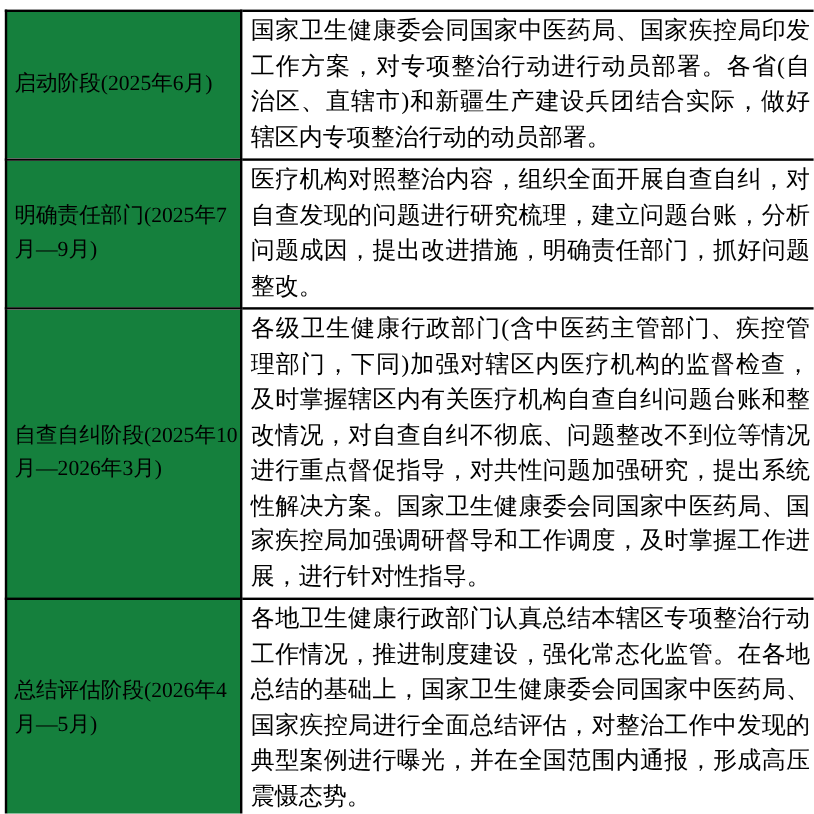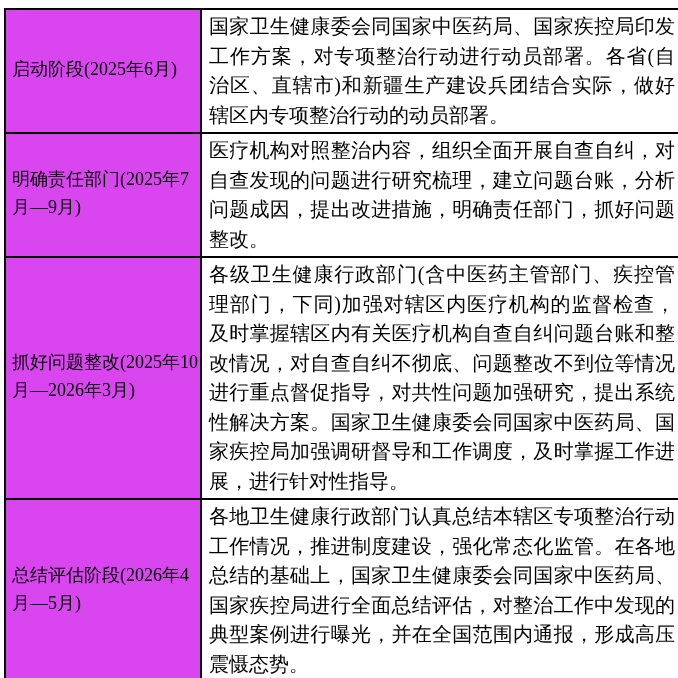--- a/index.html
+++ b/index.html
@@ -18,21 +18,21 @@
     margin: 8px 0 0 4px;
     width: 666px;
     background: #ffffff;
   }
   table.phases td {
     border: 2px solid #000000;
     overflow: hidden;
   }
   td.phase-cell {
     width: 186px;
-    background: #d946ef;
+    background: #15803d;
     font-size: 18px;
     line-height: 28px;
     vertical-align: middle;
     padding: 2px 2px 6px 6px;
     text-align: left;
     word-break: break-all;
   }
   td.desc-cell {
     width: 466px;
     background: #ffffff;
@@ -56,21 +56,21 @@
   <tbody>
     <tr class="row-1">
       <td class="phase-cell">启动阶段(2025年6月)</td>
       <td class="desc-cell">国家卫生健康委会同国家中医药局、国家疾控局印发工作方案，对专项整治行动进行动员部署。各省(自治区、直辖市)和新疆生产建设兵团结合实际，做好辖区内专项整治行动的动员部署。</td>
     </tr>
     <tr class="row-2">
       <td class="phase-cell">明确责任部门(2025年7月—9月)</td>
       <td class="desc-cell">医疗机构对照整治内容，组织全面开展自查自纠，对自查发现的问题进行研究梳理，建立问题台账，分析问题成因，提出改进措施，明确责任部门，抓好问题整改。</td>
     </tr>
     <tr class="row-3">
-      <td class="phase-cell">抓好问题整改(2025年10月—2026年3月)</td>
+      <td class="phase-cell">自查自纠阶段(2025年10月—2026年3月)</td>
       <td class="desc-cell">各级卫生健康行政部门(含中医药主管部门、疾控管理部门，下同)加强对辖区内医疗机构的监督检查，及时掌握辖区内有关医疗机构自查自纠问题台账和整改情况，对自查自纠不彻底、问题整改不到位等情况进行重点督促指导，对共性问题加强研究，提出系统性解决方案。国家卫生健康委会同国家中医药局、国家疾控局加强调研督导和工作调度，及时掌握工作进展，进行针对性指导。</td>
     </tr>
     <tr class="row-4">
       <td class="phase-cell">总结评估阶段(2026年4月—5月)</td>
       <td class="desc-cell">各地卫生健康行政部门认真总结本辖区专项整治行动工作情况，推进制度建设，强化常态化监管。在各地总结的基础上，国家卫生健康委会同国家中医药局、国家疾控局进行全面总结评估，对整治工作中发现的典型案例进行曝光，并在全国范围内通报，形成高压震慑态势。</td>
     </tr>
   </tbody>
 </table>
 
 </body></html>

